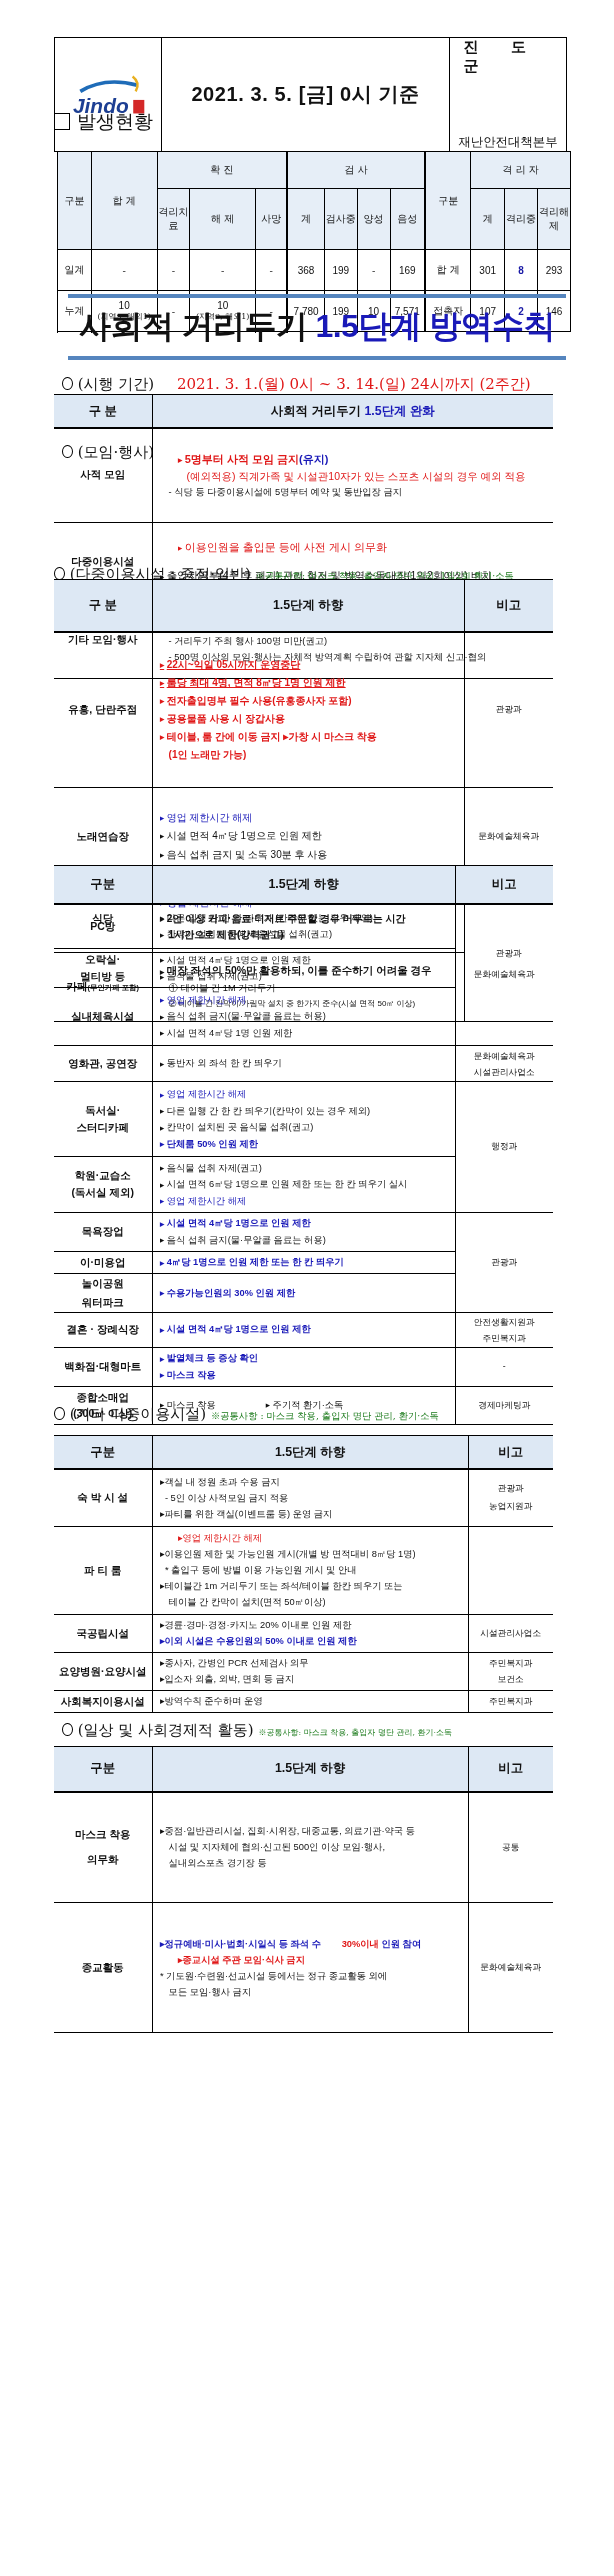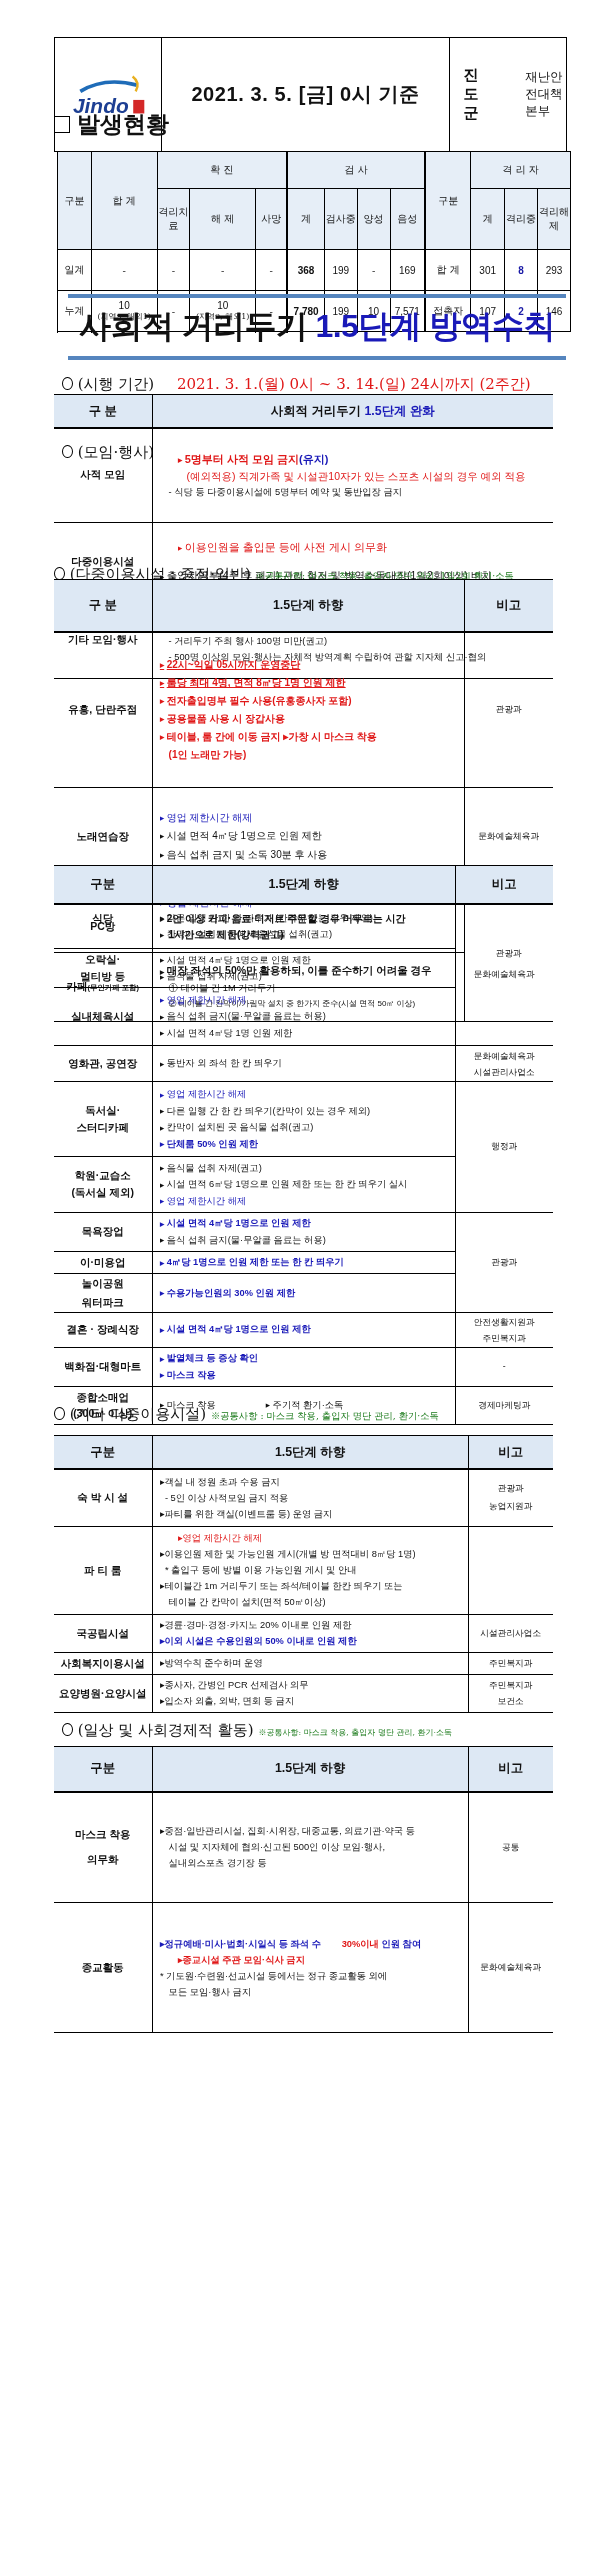--- a/index.html
+++ b/index.html
@@ -4,31 +4,31 @@
 <style>
   html,body{margin:0;padding:0;background:#fff;}
   body{width:614px;height:2576px;position:relative;font-family:"DejaVu Sans","Liberation Sans",sans-serif;color:#111;overflow:hidden;}
   .abs{position:absolute;}
   
   .hdr{left:54px;top:37px;width:513px;height:115px;border:1.9px solid #000;box-sizing:border-box;display:flex;}
   .hdr .logo{width:106px;border-right:0.6px solid #000;display:flex;align-items:center;justify-content:center;}
   .hdr .mid{width:287px;border-right:0.6px solid #000;display:flex;flex-direction:column;}
   .hdr .mid .t1{height:63px;background:#e4f0f3;border-bottom:0.6px solid #000;display:flex;align-items:center;justify-content:center;font-family:"DejaVu Serif",serif;font-size:18.6px;letter-spacing:1.2px;}
   .hdr .mid .t2{flex:1;display:flex;align-items:center;justify-content:center;font-family:"Liberation Sans",sans-serif;font-weight:bold;font-size:20px;letter-spacing:0.6px;}
-  .hdr .right{flex:1;display:flex;flex-direction:row;align-items:center;justify-content:flex-start;gap:11px;}
+  .hdr .right{flex:1;display:flex;flex-direction:column;align-items:center;justify-content:space-between;gap:11px;}
   .hdr .right .r1{font-size:15px;font-weight:bold;letter-spacing:13.6px;margin-left:13.6px;}
   .hdr .right .r2{font-size:12.4px;}
-  .sec-title{font-family:"DejaVu Serif",serif;font-size:23px;font-weight:bold;}
+  .sec-title{font-family:"DejaVu Serif",serif;font-size:19px;}
   .box-ico{display:inline-block;width:13.6px;height:15px;border:1.2px solid #000;vertical-align:middle;margin-right:7.4px;margin-top:-3.7px;}
   table{border-collapse:collapse;}
   .stat{left:57px;top:151px;width:514px;font-family:"DejaVu Serif",serif;font-size:10px;}
   .stat td,.stat th{border:0.6px solid #000;text-align:center;font-weight:normal;padding:0;}
   .stat th{background:#e6eef7;}
   .stat .num{font-family:"Liberation Sans",sans-serif;font-stretch:condensed;}
-  .stat .b{font-weight:bold;}
+  .stat .b{font-weight:normal;}
   .stat .blue{color:#1a1aa6;font-weight:bold;}
   .stat .sm{font-size:8px;}
   .stat .dl{border-left:2.5px double #000;}
   .band{left:68px;width:498px;height:3.7px;background:#5585be;}
   .bigtitle{left:68px;top:291px;width:498px;text-align:center;font-size:32px;font-weight:bold;font-family:"Liberation Sans",sans-serif;letter-spacing:-0.6px;}
   .blue{color:#1a1ab8;}
   .red{color:#e01818;margin-left:18px;}
   .green{color:#1a7a1a;}
   .bullet-line{left:62px;font-size:15px;font-family:"DejaVu Serif",serif;}
   .circ{display:inline-block;width:8.7px;height:11px;border:1.2px solid #000;border-radius:50%;margin-right:5px;vertical-align:middle;margin-top:-2.5px;}
@@ -404,35 +404,35 @@
       <td class="n"></td>
     </tr>
     <tr style="height:38px">
       <td class="k">국공립시설</td>
       <td class="c">
           <span class="ln">▸경륜·경마·경정·카지노 20% 이내로 인원 제한</span>
           <span class="ln blue bold">▸이외 시설은 수용인원의 50% 이내로 인원 제한</span>
         </td>
       <td class="n">시설관리사업소</td>
     </tr>
+    <tr style="height:38px">
+      <td class="k">요양병원·요양시설</td>
+      <td class="c">
+          <span class="ln">▸종사자, 간병인 PCR 선제검사 의무</span>
+          <span class="ln">▸입소자 외출, 외박, 면회 등 금지</span>
+        </td>
+      <td class="n" style="white-space:pre-line;line-height:16px">주민복지과
+보건소</td>
+    </tr>
     <tr style="height:22px">
       <td class="k">사회복지이용시설</td>
       <td class="c">
           <span class="ln">▸방역수칙 준수하며 운영</span>
         </td>
       <td class="n">주민복지과</td>
-    </tr>
-    <tr style="height:38px">
-      <td class="k">요양병원·요양시설</td>
-      <td class="c">
-          <span class="ln">▸종사자, 간병인 PCR 선제검사 의무</span>
-          <span class="ln">▸입소자 외출, 외박, 면회 등 금지</span>
-        </td>
-      <td class="n" style="white-space:pre-line;line-height:16px">주민복지과
-보건소</td>
     </tr>
   </tbody>
 </table>
 
 <div class="abs bullet-line" style="top:1721px;left:62px;"><span class="circ"></span><span>(일상 및 사회경제적 활동)</span> <span class="green note" style="font-size:8px">※공통사항: 마스크 착용, 출입자 명단 관리, 환기·소독</span></div>
 
 <table class="abs rt" style="left:54px;top:1746px;width:499px;">
   <colgroup>
       <col style="width:98px">
       <col style="width:316px">

